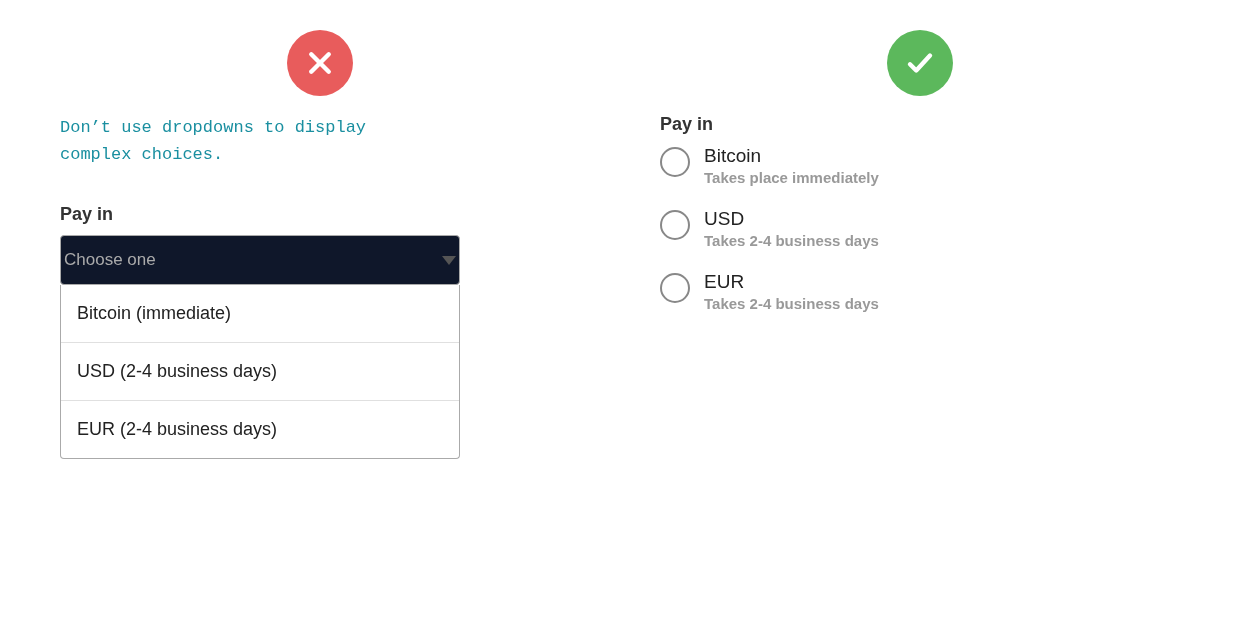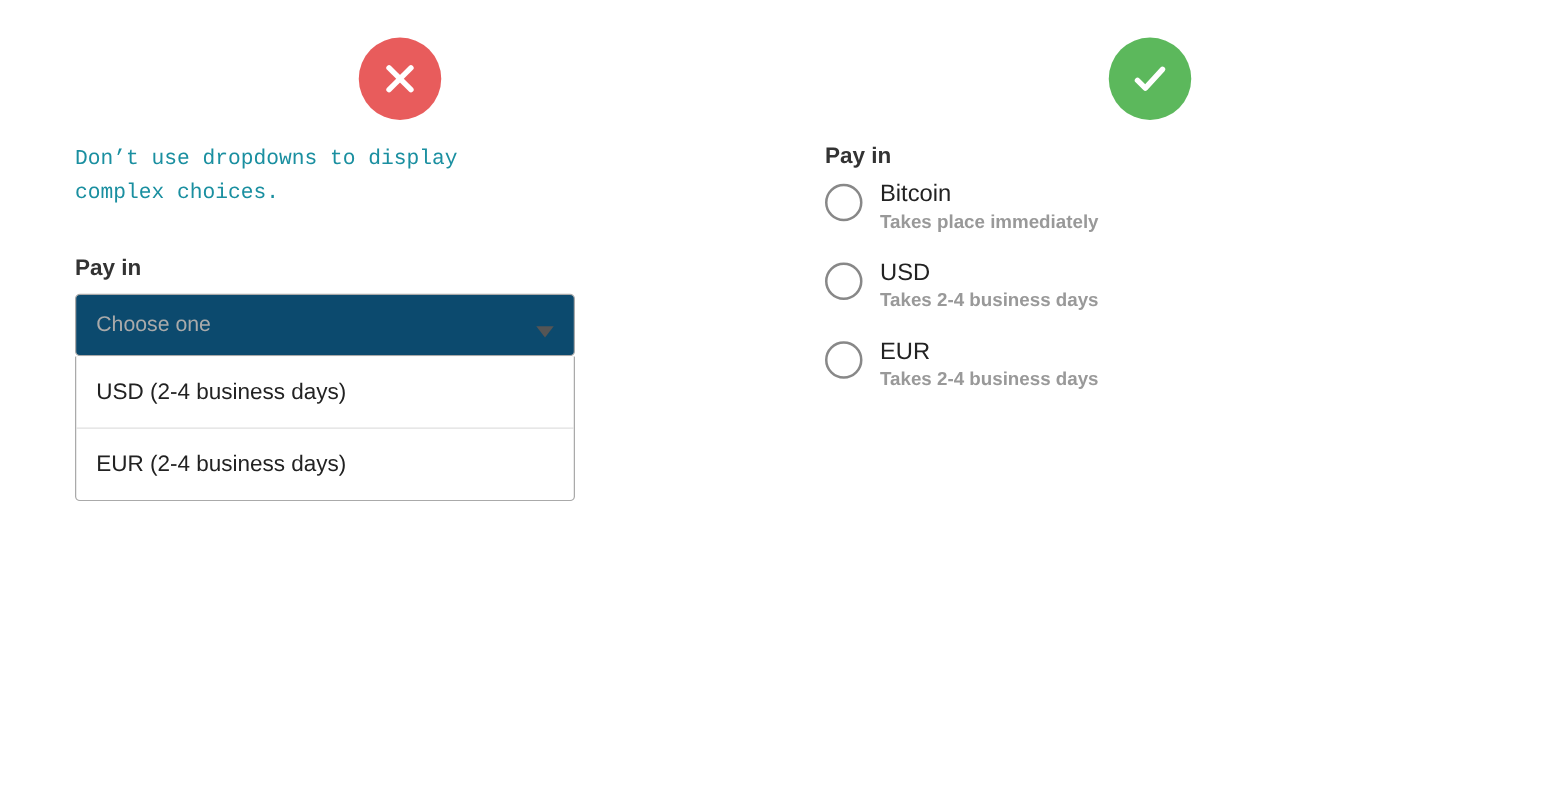--- a/index.html
+++ b/index.html
@@ -70,28 +70,28 @@
 
     
     .dropdown-wrapper {
       width: 400px;
     }
 
     .dropdown-select {
       width: 100%;
       border: 1.5px solid #aaa;
       border-radius: 4px;
-      padding: 14px 16px;
+      padding: 14px 3px;
       font-size: 17px;
       color: #aaa;
       display: flex;
-      align-items: flex-end;
+      align-items: center;
       justify-content: space-between;
       cursor: pointer;
-      background: #0c4a6e;
+      background: #0f172a;
       margin-bottom: 0;
     }
 
     .dropdown-select .arrow {
       width: 0;
       height: 0;
       border-left: 7px solid transparent;
       border-right: 7px solid transparent;
       border-top: 9px solid #555;
       margin-left: 8px;
@@ -176,20 +176,21 @@
 complex choices.</p>
 
     <span class="pay-label">Pay in</span>
 
     <div class="dropdown-wrapper">
       <div class="dropdown-select">
         <span>Choose one</span>
         <span class="arrow"></span>
       </div>
       <div class="dropdown-list">
+        <div class="dropdown-item">Bitcoin (immediate)</div>
         <div class="dropdown-item">USD (2-4 business days)</div>
         <div class="dropdown-item">EUR (2-4 business days)</div>
       </div>
     </div>
   </div>
 
   <div class="panel">
     <div class="icon-circle green">
       <svg viewBox="0 0 24 24" fill="none">
         <polyline points="4,13 9,18 20,6" stroke="white" stroke-width="3.5" stroke-linecap="round" stroke-linejoin="round"></polyline>

